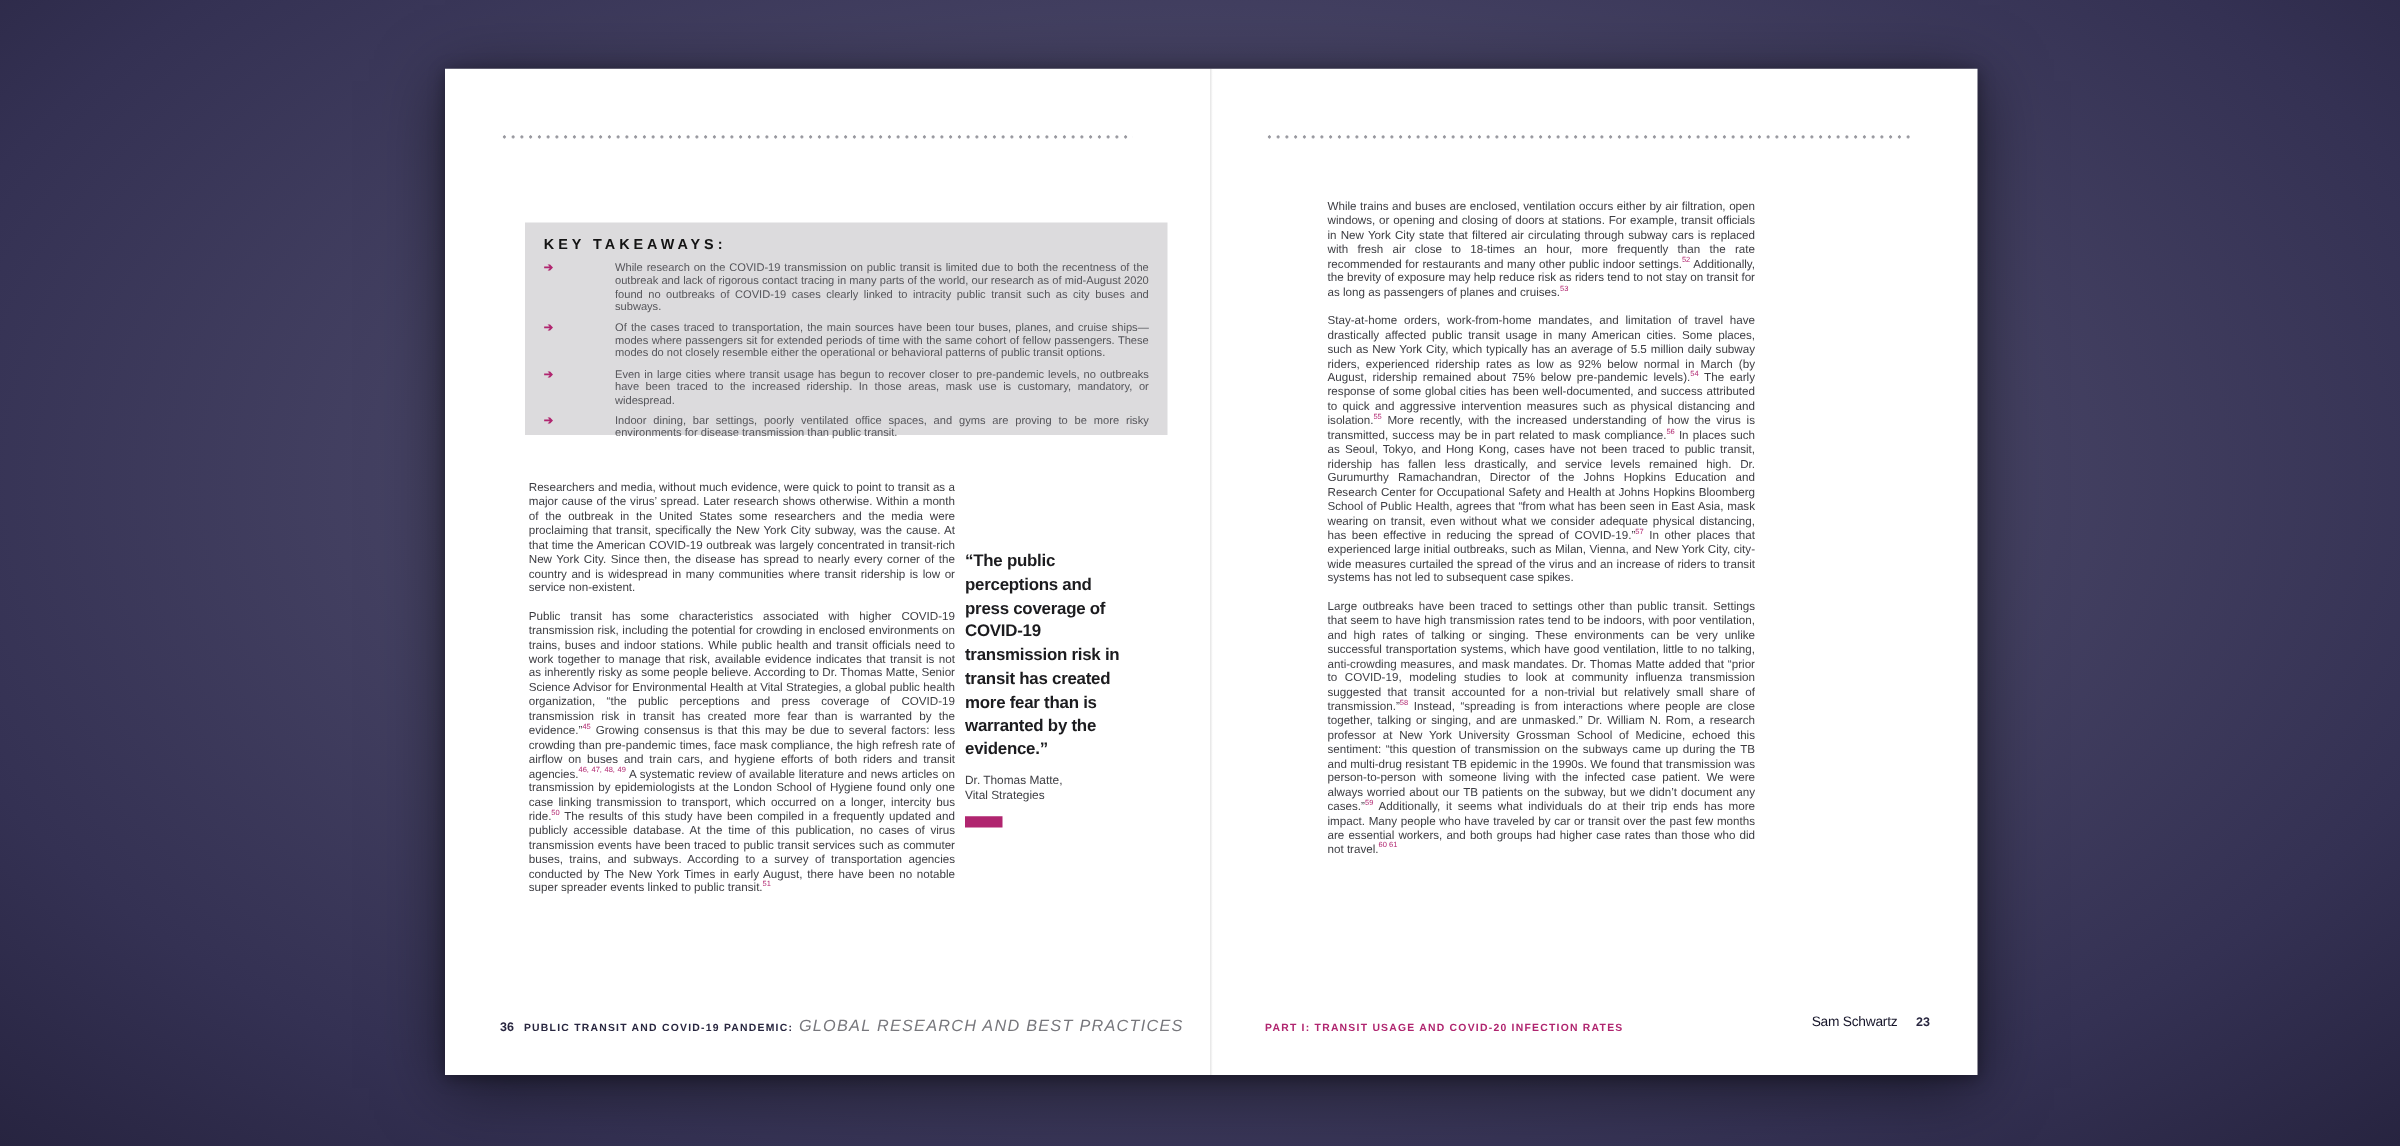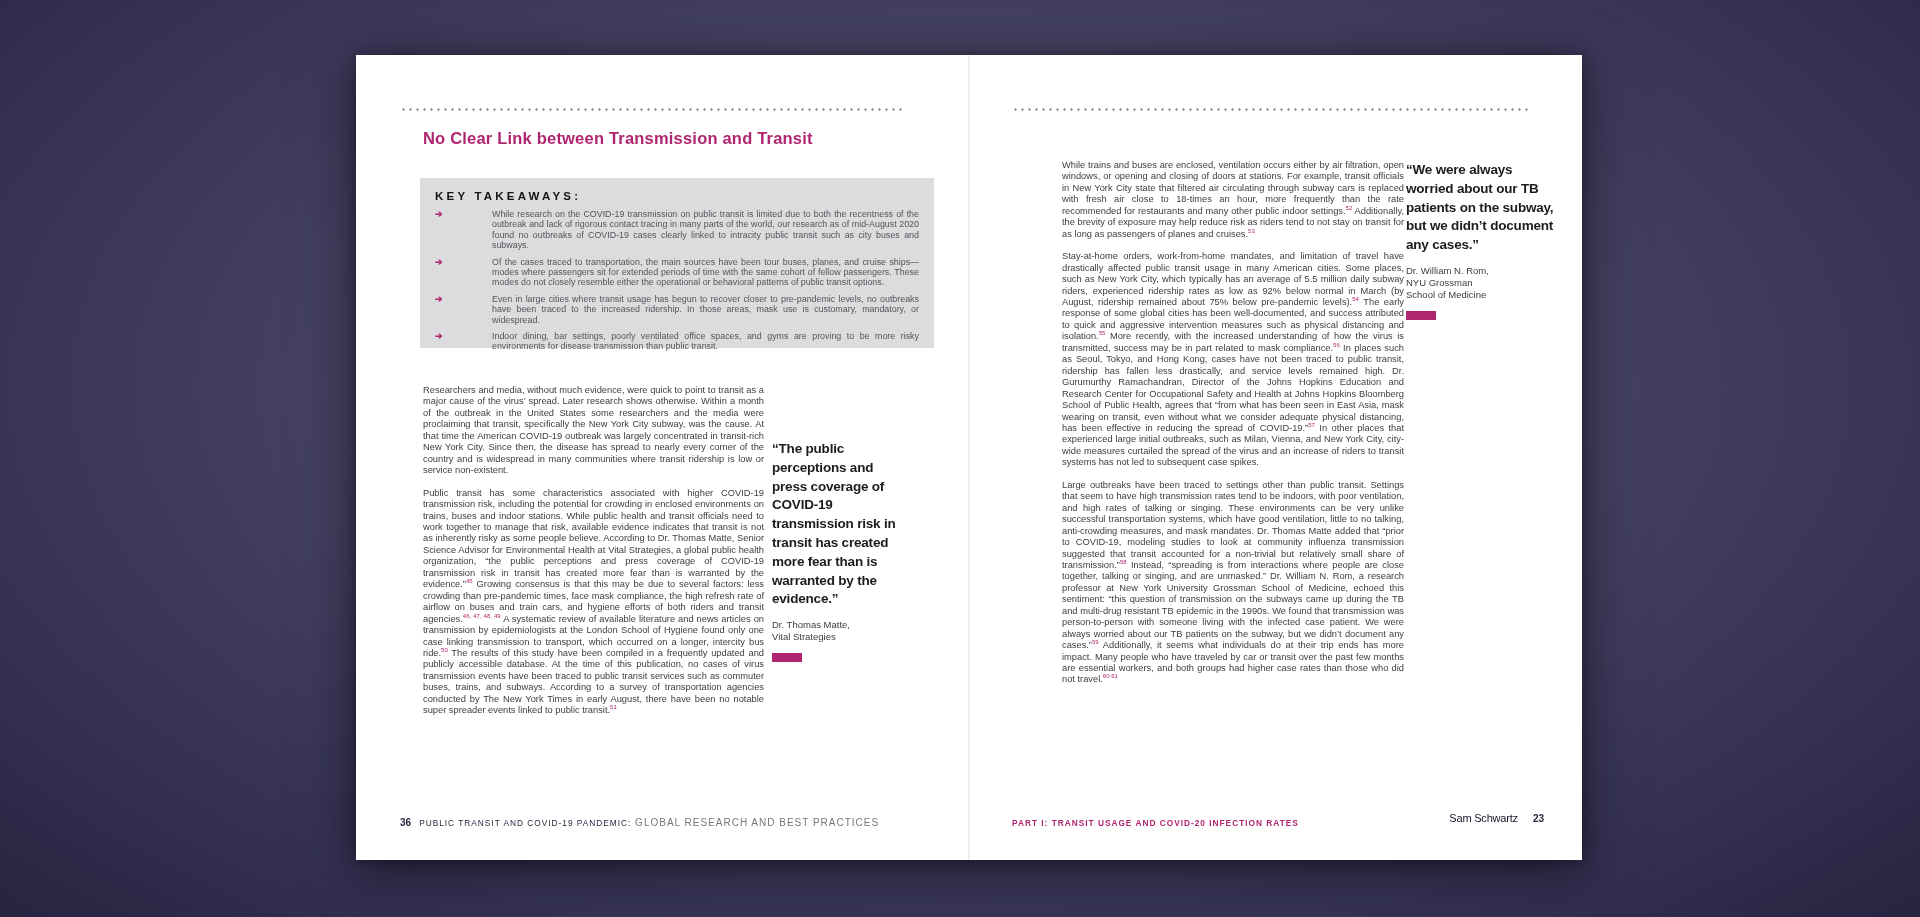--- a/index.html
+++ b/index.html
@@ -72,37 +72,36 @@
   }
   .sidebar-note a {
     color:#b0256f; font-style:italic; text-decoration:underline; cursor:pointer;
   }
 
   .page-footer { position:absolute; top:757px; white-space:nowrap; }
   .left  .page-footer { left:44px; }
   .right .page-footer { left:43px; }
   .pagenum { font-size:10px; font-weight:bold; color:#28263f; }
   .foot-strong {
-    font-size:8.3px; font-weight:normal; color:#28263f; letter-spacing:1px; margin-left:8px;
+    font-size:8.3px; font-weight:bold; color:#28263f; letter-spacing:1px; margin-left:8px;
   }
-  .foot-rest { font-size:10px; color:#77777c; letter-spacing:1px; }
+  .foot-rest { font-size:13px; color:#77777c; letter-spacing:1px;font-style:italic; }
   .foot-section { font-size:8.3px; font-weight:bold; color:#b0256f; letter-spacing:1px; }
   .footer-brand { position:absolute; top:753px; right:38px; white-space:nowrap; }
   .brand-name { font-size:11px; font-weight:normal; color:#17162a; letter-spacing:-0.2px; }
   .brand-page { font-size:10px; font-weight:bold; color:#28263f; margin-left:15px; }
 </style>
 </head>
 <body>
 
 <div class="stage">
   <div class="spread">
 
     <section class="page left">
       <div class="dotted-rule"></div>
-      <h1 class="title">No Clear Link between Transmission and Transit</h1>
 
       <div class="takeaways">
         <div class="tk-head">KEY TAKEAWAYS:</div>
         <ul class="tk-list">
             <li>
               <span class="tk-arrow">➔</span>
               <span class="tk-text">While research on the COVID-19 transmission on public transit is limited due to both the recentness of the outbreak and lack of rigorous contact tracing in many parts of the world, our research as of mid-August 2020 found no outbreaks of COVID-19 cases clearly linked to intracity public transit such as city buses and subways.</span>
             </li>
             <li>
               <span class="tk-arrow">➔</span>
@@ -137,25 +136,20 @@
 
     <section class="page right">
       <div class="dotted-rule"></div>
 
       <div class="body-col">
           <p class="para">While trains and buses are enclosed, ventilation occurs either by air filtration, open windows, or opening and closing of doors at stations. For example, transit officials in New York City state that filtered air circulating through subway cars is replaced with fresh air close to 18-times an hour, more frequently than the rate recommended for restaurants and many other public indoor settings.<sup class="ref">52</sup> Additionally, the brevity of exposure may help reduce risk as riders tend to not stay on transit for as long as passengers of planes and cruises.<sup class="ref">53</sup></p>
           <p class="para">Stay-at-home orders, work-from-home mandates, and limitation of travel have drastically affected public transit usage in many American cities. Some places, such as New York City, which typically has an average of 5.5 million daily subway riders, experienced ridership rates as low as 92% below normal in March (by August, ridership remained about 75% below pre-pandemic levels).<sup class="ref">54</sup> The early response of some global cities has been well-documented, and success attributed to quick and aggressive intervention measures such as physical distancing and isolation.<sup class="ref">55</sup> More recently, with the increased understanding of how the virus is transmitted, success may be in part related to mask compliance.<sup class="ref">56</sup> In places such as Seoul, Tokyo, and Hong Kong, cases have not been traced to public transit, ridership has fallen less drastically, and service levels remained high. Dr. Gurumurthy Ramachandran, Director of the Johns Hopkins Education and Research Center for Occupational Safety and Health at Johns Hopkins Bloomberg School of Public Health, agrees that “from what has been seen in East Asia, mask wearing on transit, even without what we consider adequate physical distancing, has been effective in reducing the spread of COVID-19.”<sup class="ref">57</sup> In other places that experienced large initial outbreaks, such as Milan, Vienna, and New York City, city-wide measures curtailed the spread of the virus and an increase of riders to transit systems has not led to subsequent case spikes.</p>
           <p class="para">Large outbreaks have been traced to settings other than public transit. Settings that seem to have high transmission rates tend to be indoors, with poor ventilation, and high rates of talking or singing. These environments can be very unlike successful transportation systems, which have good ventilation, little to no talking, anti-crowding measures, and mask mandates. Dr. Thomas Matte added that “prior to COVID-19, modeling studies to look at community influenza transmission suggested that transit accounted for a non-trivial but relatively small share of transmission.”<sup class="ref">58</sup> Instead, “spreading is from interactions where people are close together, talking or singing, and are unmasked.” Dr. William N. Rom, a research professor at New York University Grossman School of Medicine, echoed this sentiment: “this question of transmission on the subways came up during the TB and multi-drug resistant TB epidemic in the 1990s. We found that transmission was person-to-person with someone living with the infected case patient. We were always worried about our TB patients on the subway, but we didn’t document any cases.”<sup class="ref">59</sup> Additionally, it seems what individuals do at their trip ends has more impact. Many people who have traveled by car or transit over the past few months are essential workers, and both groups had higher case rates than those who did not travel.<sup class="ref">60 61</sup></p>
         </div>
 
-      <aside class="pullquote">
-        <p class="pq-text">“We were always worried about our TB patients on the subway, but we didn’t document any cases.”</p>
-        <p class="pq-attr">Dr. William N. Rom,<br>NYU Grossman<br>School of Medicine</p>
-        <div class="pq-bar"></div>
-      </aside>
 
 
       <footer class="page-footer">
         <span class="foot-section">PART I: TRANSIT USAGE AND COVID-20 INFECTION RATES</span>
       </footer>
       <div class="footer-brand">
         <span class="brand-name">Sam Schwartz</span><span class="brand-page">23</span>
       </div>
     </section>
 

